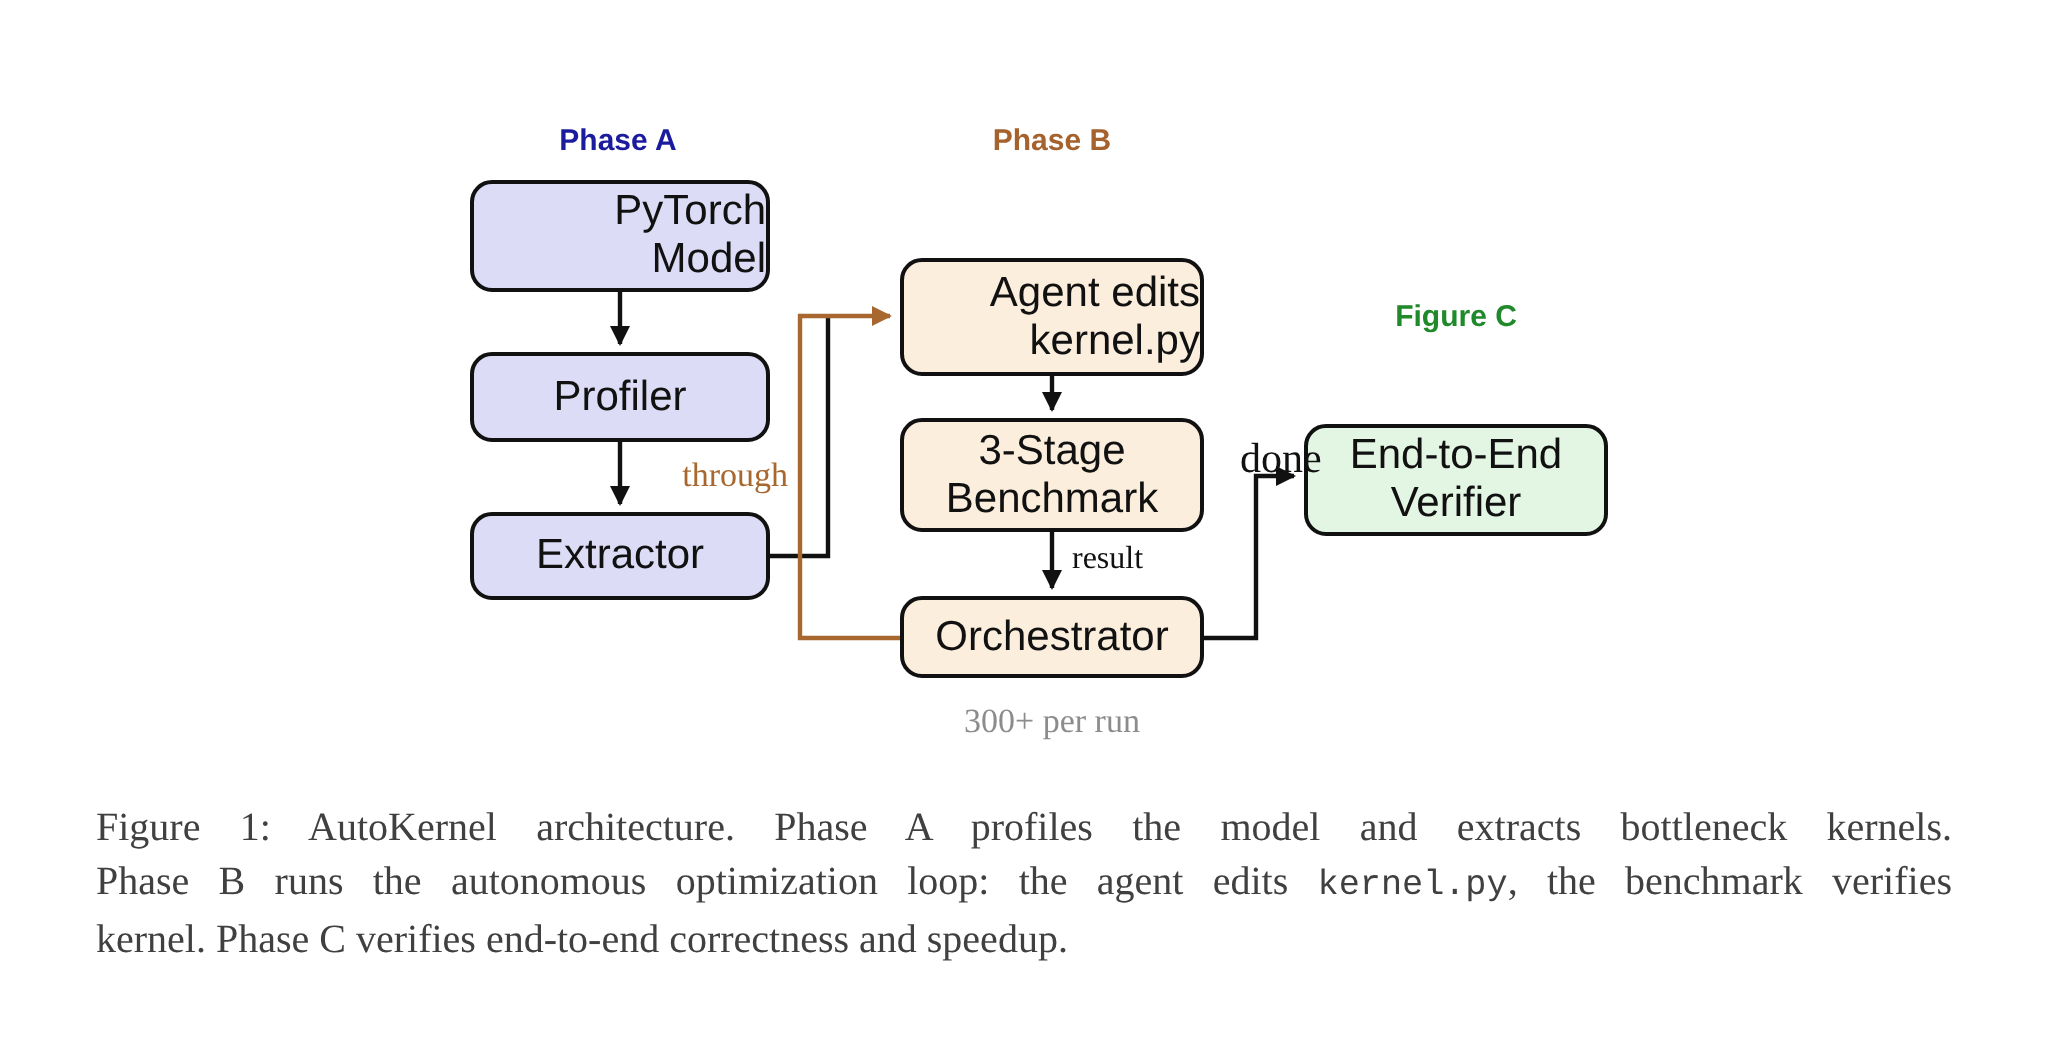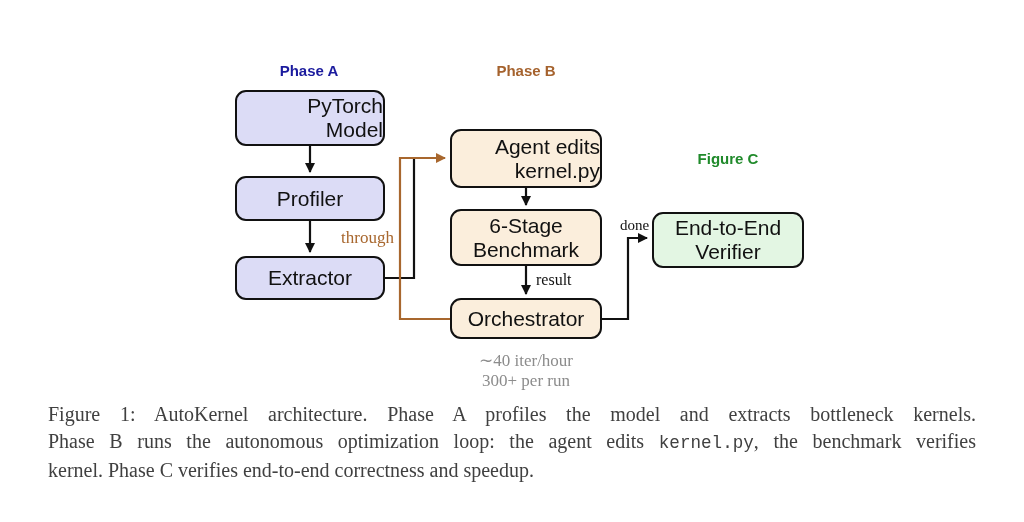--- a/index.html
+++ b/index.html
@@ -28,21 +28,21 @@
   .node.verifier{left:652px;top:196px;width:152px;height:56px;}
 
   .phase-label{position:absolute;font-weight:bold;font-size:15px;text-align:center;width:152px;}
   .phase-a{left:234px;top:46px;width:150px;color:var(--phase-a,#1b1b9e);}
   .phase-b{left:450px;top:46px;color:var(--phase-b,#a5622d);}
   .phase-c{left:652px;top:134px;color:var(--phase-c,#208a2b);}
 
   .edge-label{position:absolute;font-family:"Liberation Serif",serif;font-size:16px;color:#111;}
   .lbl-continue{left:330px;top:212px;width:64px;text-align:right;font-size:17px;color:var(--arrow-brown,#a8672e);}
   .lbl-result{left:536px;top:255px;}
-  .lbl-done{left:620px;top:201px;font-size:15px;}
+  .lbl-done{left:620px;top:201px;font-size:21px;}
 
   .stats{position:absolute;left:440px;top:335px;width:172px;text-align:center;
          font-family:"Liberation Serif",serif;font-size:17px;line-height:20px;color:var(--stats-gray,#8c8c8c);}
 
   .caption{position:absolute;left:48px;top:401px;width:928px;
            font-family:"Liberation Serif",serif;font-size:20px;line-height:27px;color:#404040;}
   .cap-line{text-align:justify;}
   .cap-line.just{text-align-last:justify;}
   .mono{font-family:"Liberation Mono",monospace;font-size:0.88em;}
 </style>
@@ -83,38 +83,37 @@
     </div>
     <div class="node fill-a profiler">
       <span>Profiler</span>
     </div>
 
     <div class="node fill-b agent">
       <span>Agent edits</span>
       <span>kernel.py</span>
     </div>
     <div class="node fill-b benchmark">
-      <span>6-Stage</span>
+      <span>3-Stage</span>
       <span>Benchmark</span>
     </div>
     <div class="node fill-b orchestrator">
       <span>Orchestrator</span>
     </div>
 
     <div class="node fill-c verifier">
       <span>End-to-End</span>
       <span>Verifier</span>
     </div>
 
     <div class="edge-label lbl-continue">through</div>
     <div class="edge-label lbl-result">result</div>
     <div class="edge-label lbl-done">done</div>
 
     <div class="stats">
-      <div>∼40 iter/hour</div>
       <div>300+ per run</div>
     </div>
   </div>
 
   <div class="caption">
     <div class="cap-line just">Figure 1: AutoKernel architecture.  Phase A profiles the model and extracts bottleneck kernels.</div>
     <div class="cap-line just"><span>Phase B runs the autonomous optimization loop: the agent edits </span><span class="mono">kernel.py</span><span>, the benchmark verifies</span></div>
     <div class="cap-line">kernel. Phase C verifies end-to-end correctness and speedup.</div>
   </div>
 </div>

